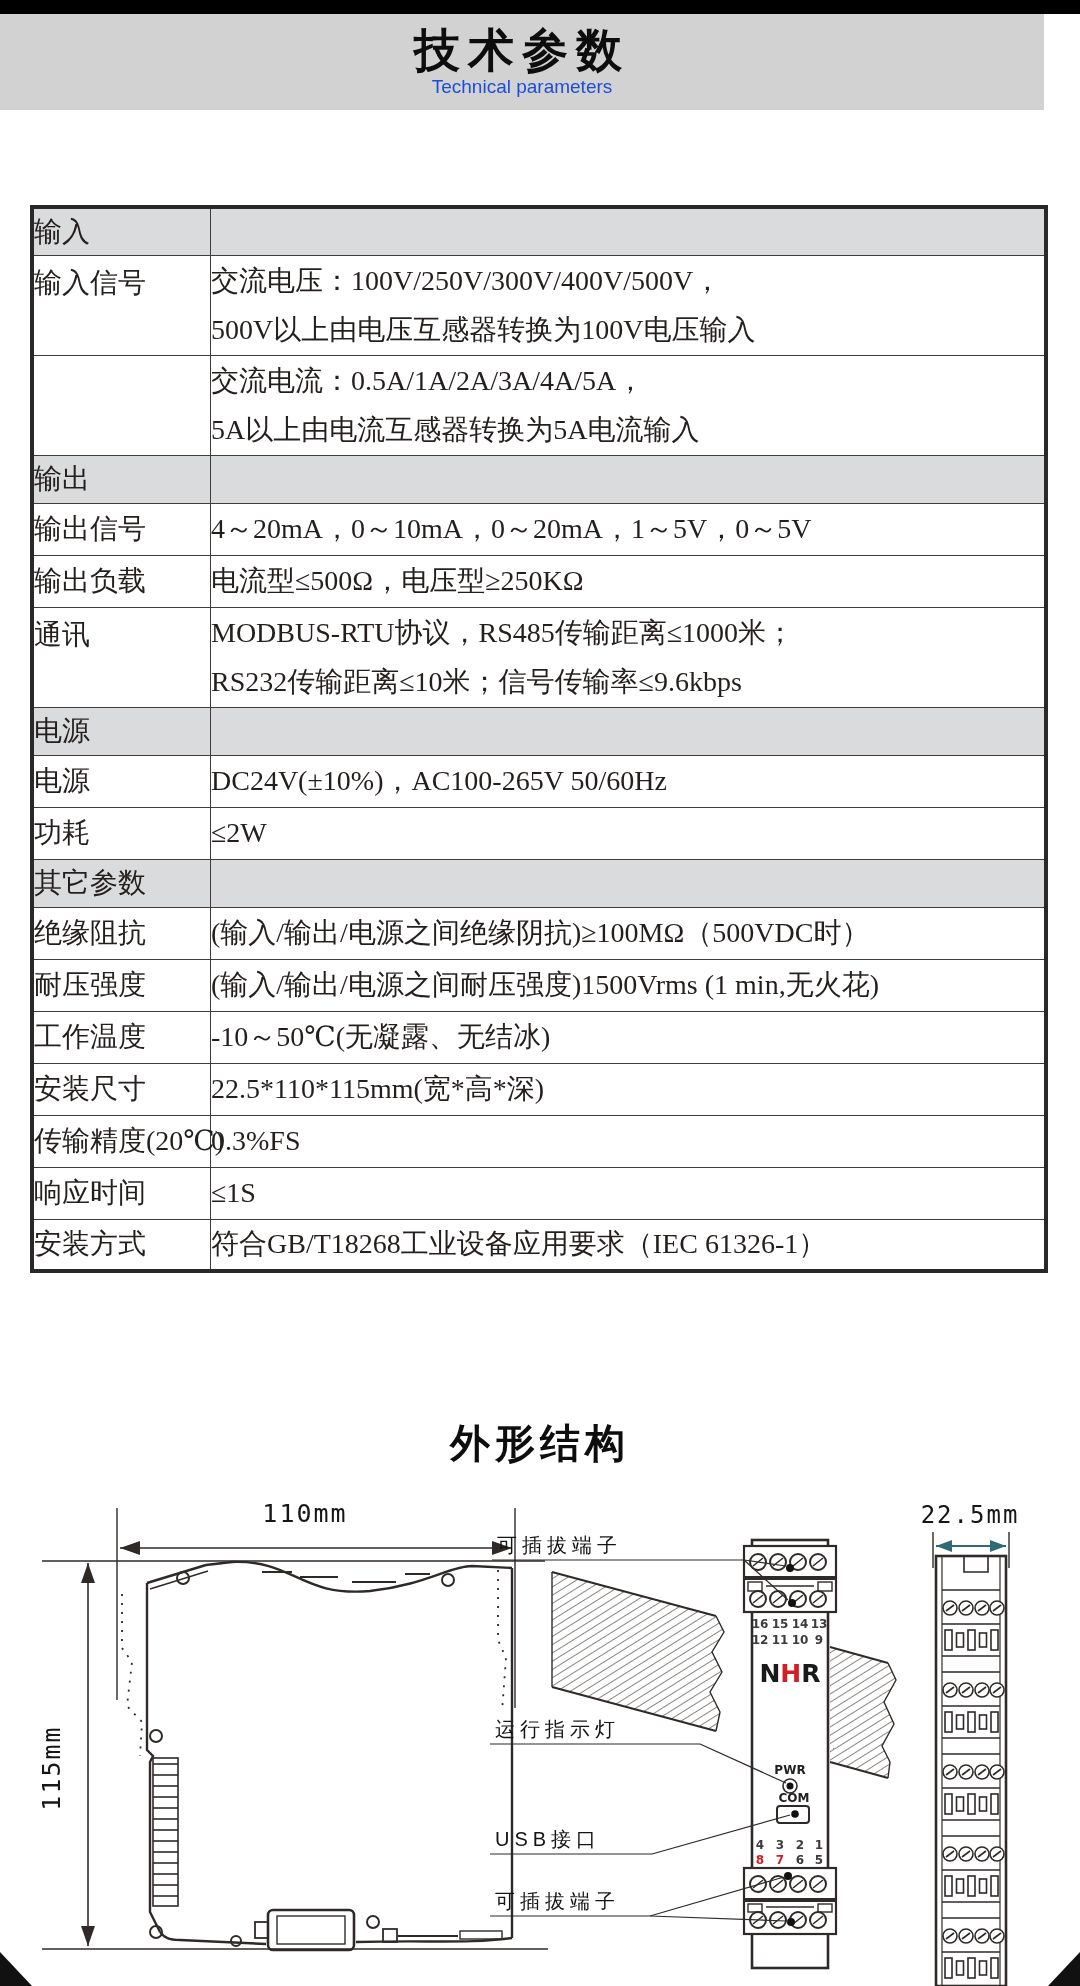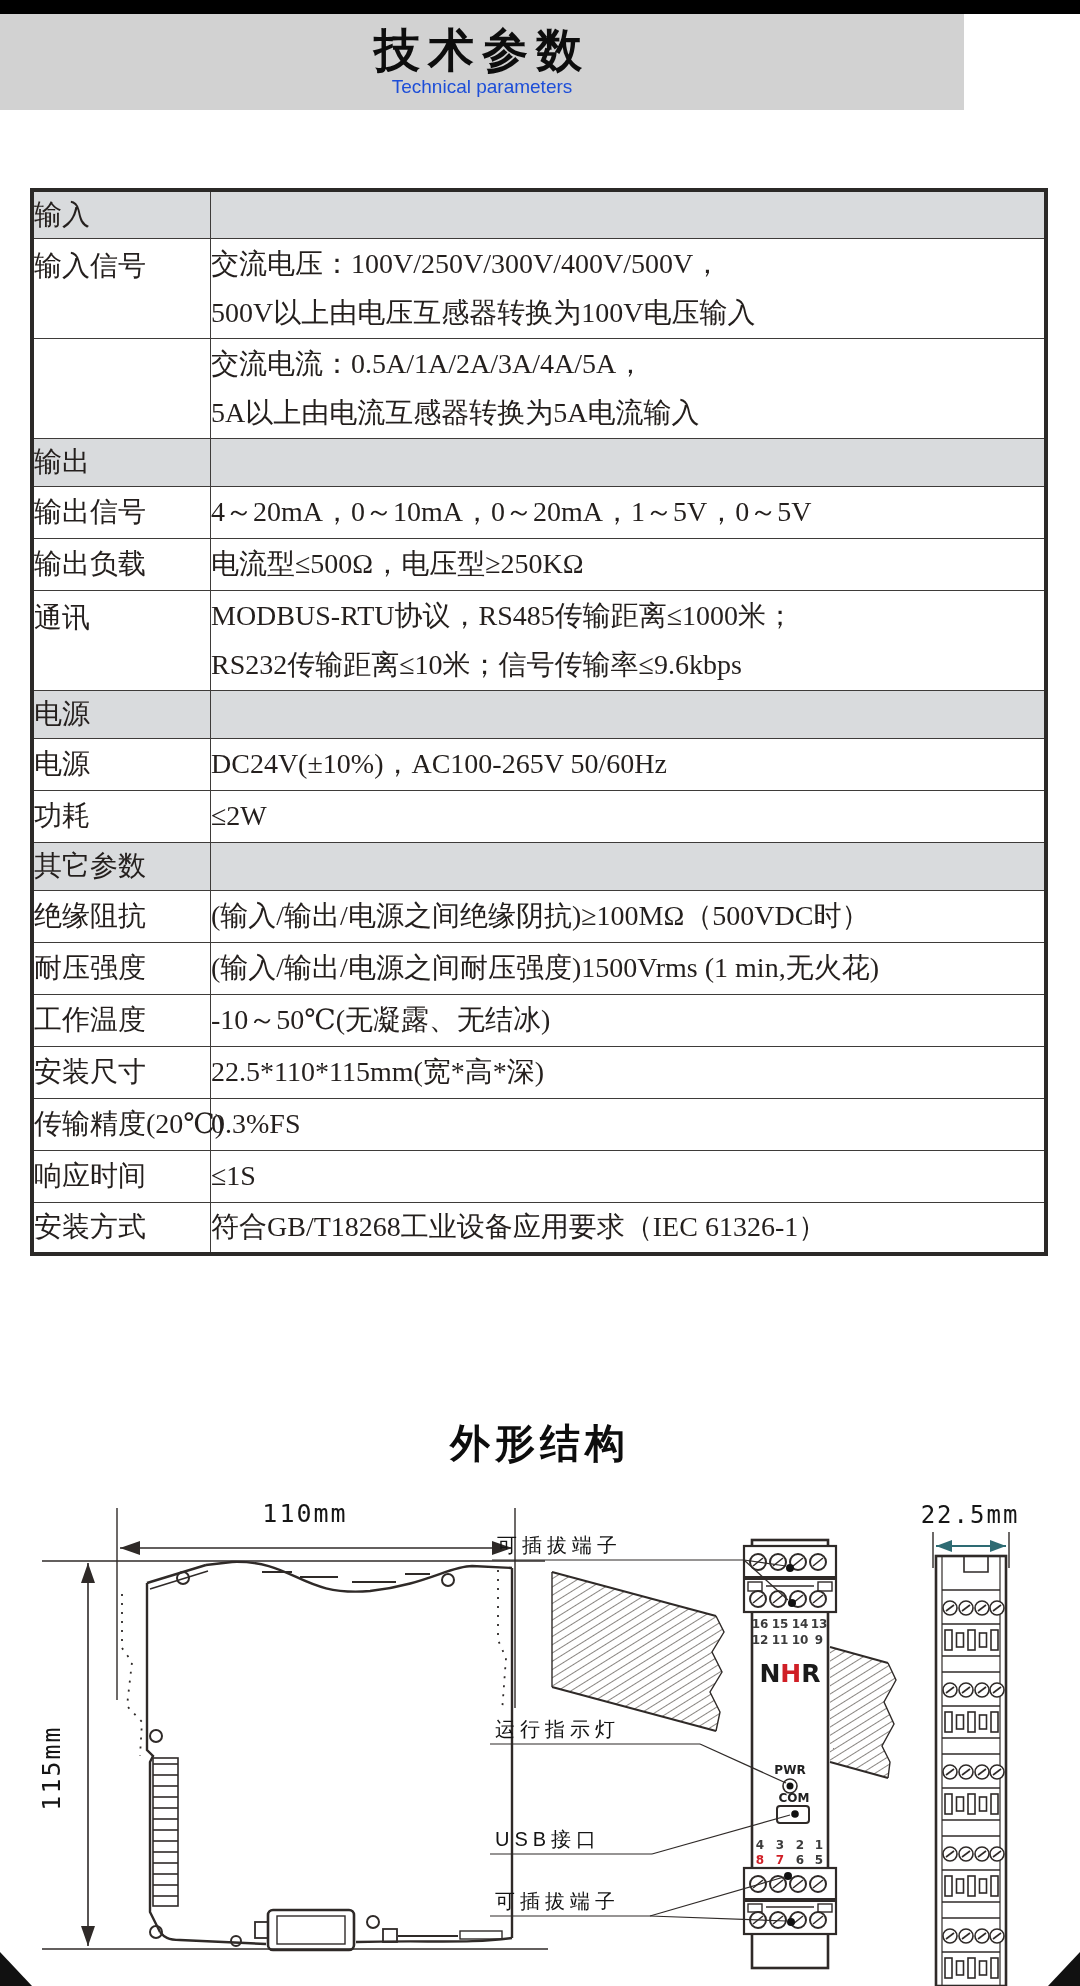--- a/index.html
+++ b/index.html
@@ -1,24 +1,24 @@
 <!DOCTYPE html>
 <html><head>
 <meta charset="utf-8">
 <style>
   html,body{margin:0;padding:0;background:#ffffff;}
   .page{position:relative;width:1080px;height:1986px;background:#fff;overflow:hidden;
         font-family:"Liberation Serif","DejaVu Serif",serif;color:#241f1d;}
   .topbar{position:absolute;left:0;top:0;width:1080px;height:14px;background:#000;}
-  .band{position:absolute;left:0;top:14px;width:964px;height:96px;background:#d2d2d2;text-align:center;}
+  .band{position:absolute;left:0;top:14px;width:1044px;height:96px;background:#d2d2d2;text-align:center;}
   .title{margin:0;padding-top:10px;font-family:"Liberation Sans","DejaVu Sans",sans-serif;
          font-size:46px;font-weight:bold;letter-spacing:8px;color:#0d0d0d;line-height:52px;}
   .subtitle{margin:0;font-family:"Liberation Sans","DejaVu Sans",sans-serif;
             font-size:19px;color:#1d4ed8;line-height:22px;}
-  table.spec{position:absolute;left:30px;top:188px;width:1018px;border-collapse:collapse;
+  table.spec{position:absolute;left:30px;top:205px;width:1018px;border-collapse:collapse;
              border:4px solid #2b2927;table-layout:fixed;font-size:28px;}
   table.spec td{border:1.6px solid #3e3b39;padding:0;white-space:nowrap;overflow:visible;}
   td.lbl{width:176px;padding-left:7px;}
   td.val{padding-left:11px;}
   tr.item{height:52px;}
   tr.sec{height:48px;}
   tr.sec td{background:#d9dbdd;}
   tr.two{height:100px;margin-left:40px;}
   tr.two td.lbl{vertical-align:top;padding-top:8px;}
   tr.two .ln{line-height:49px;}

